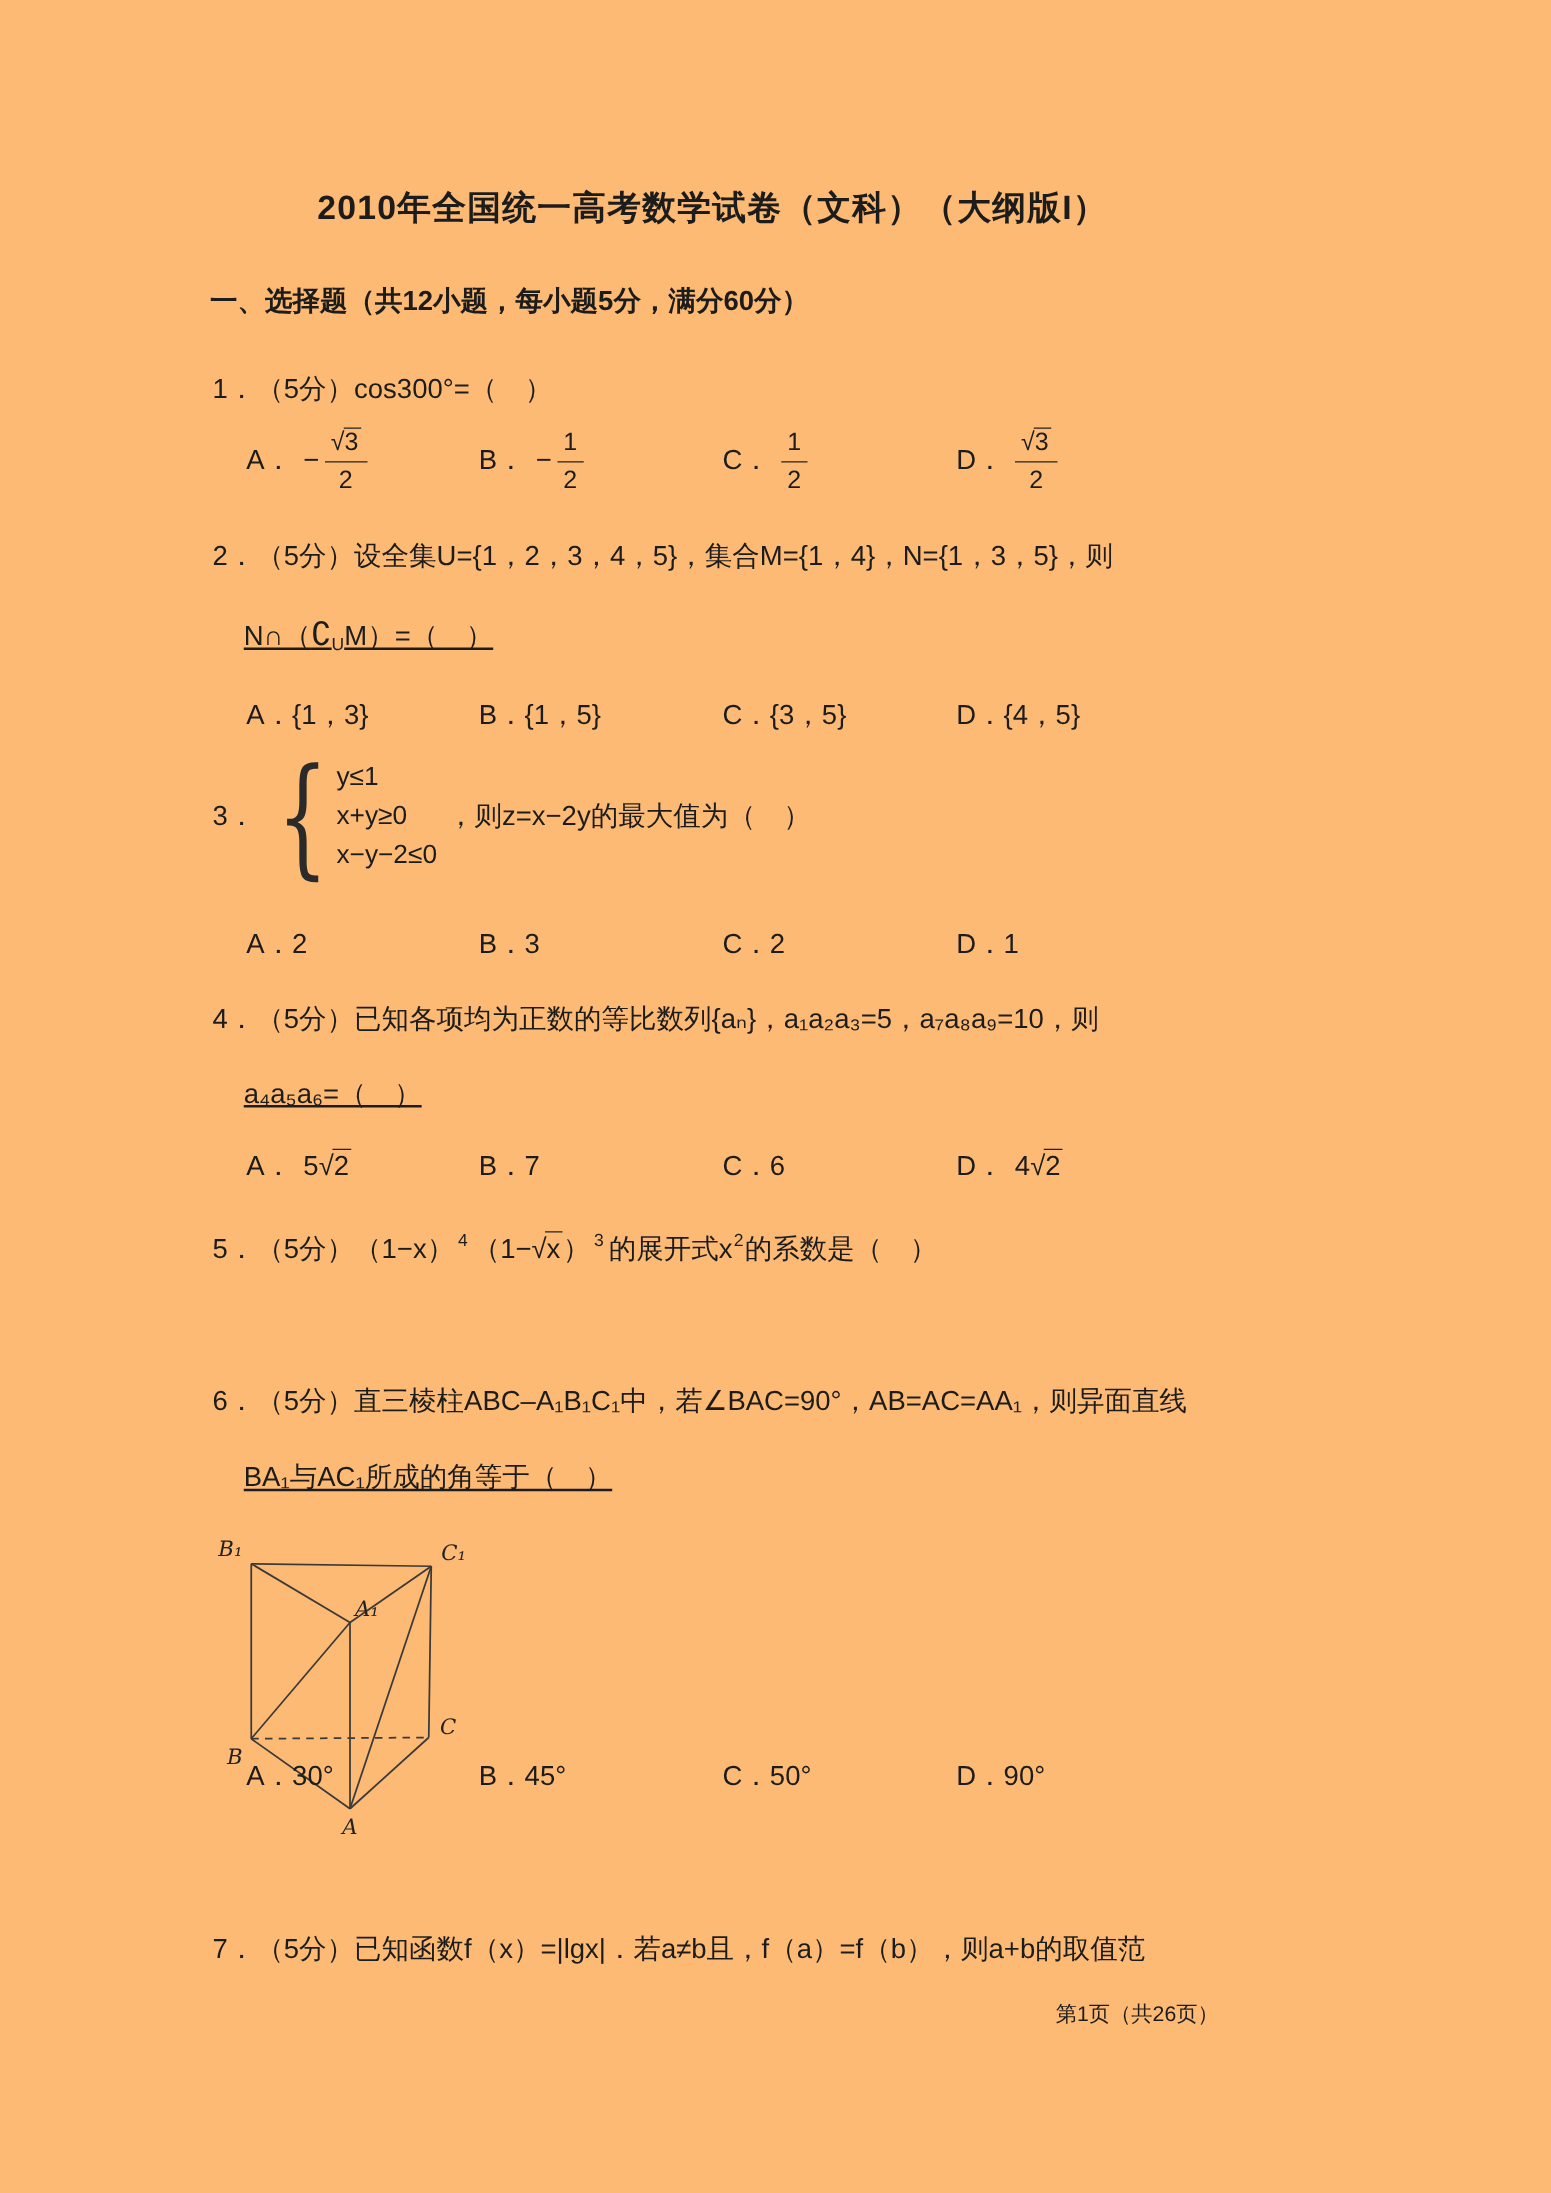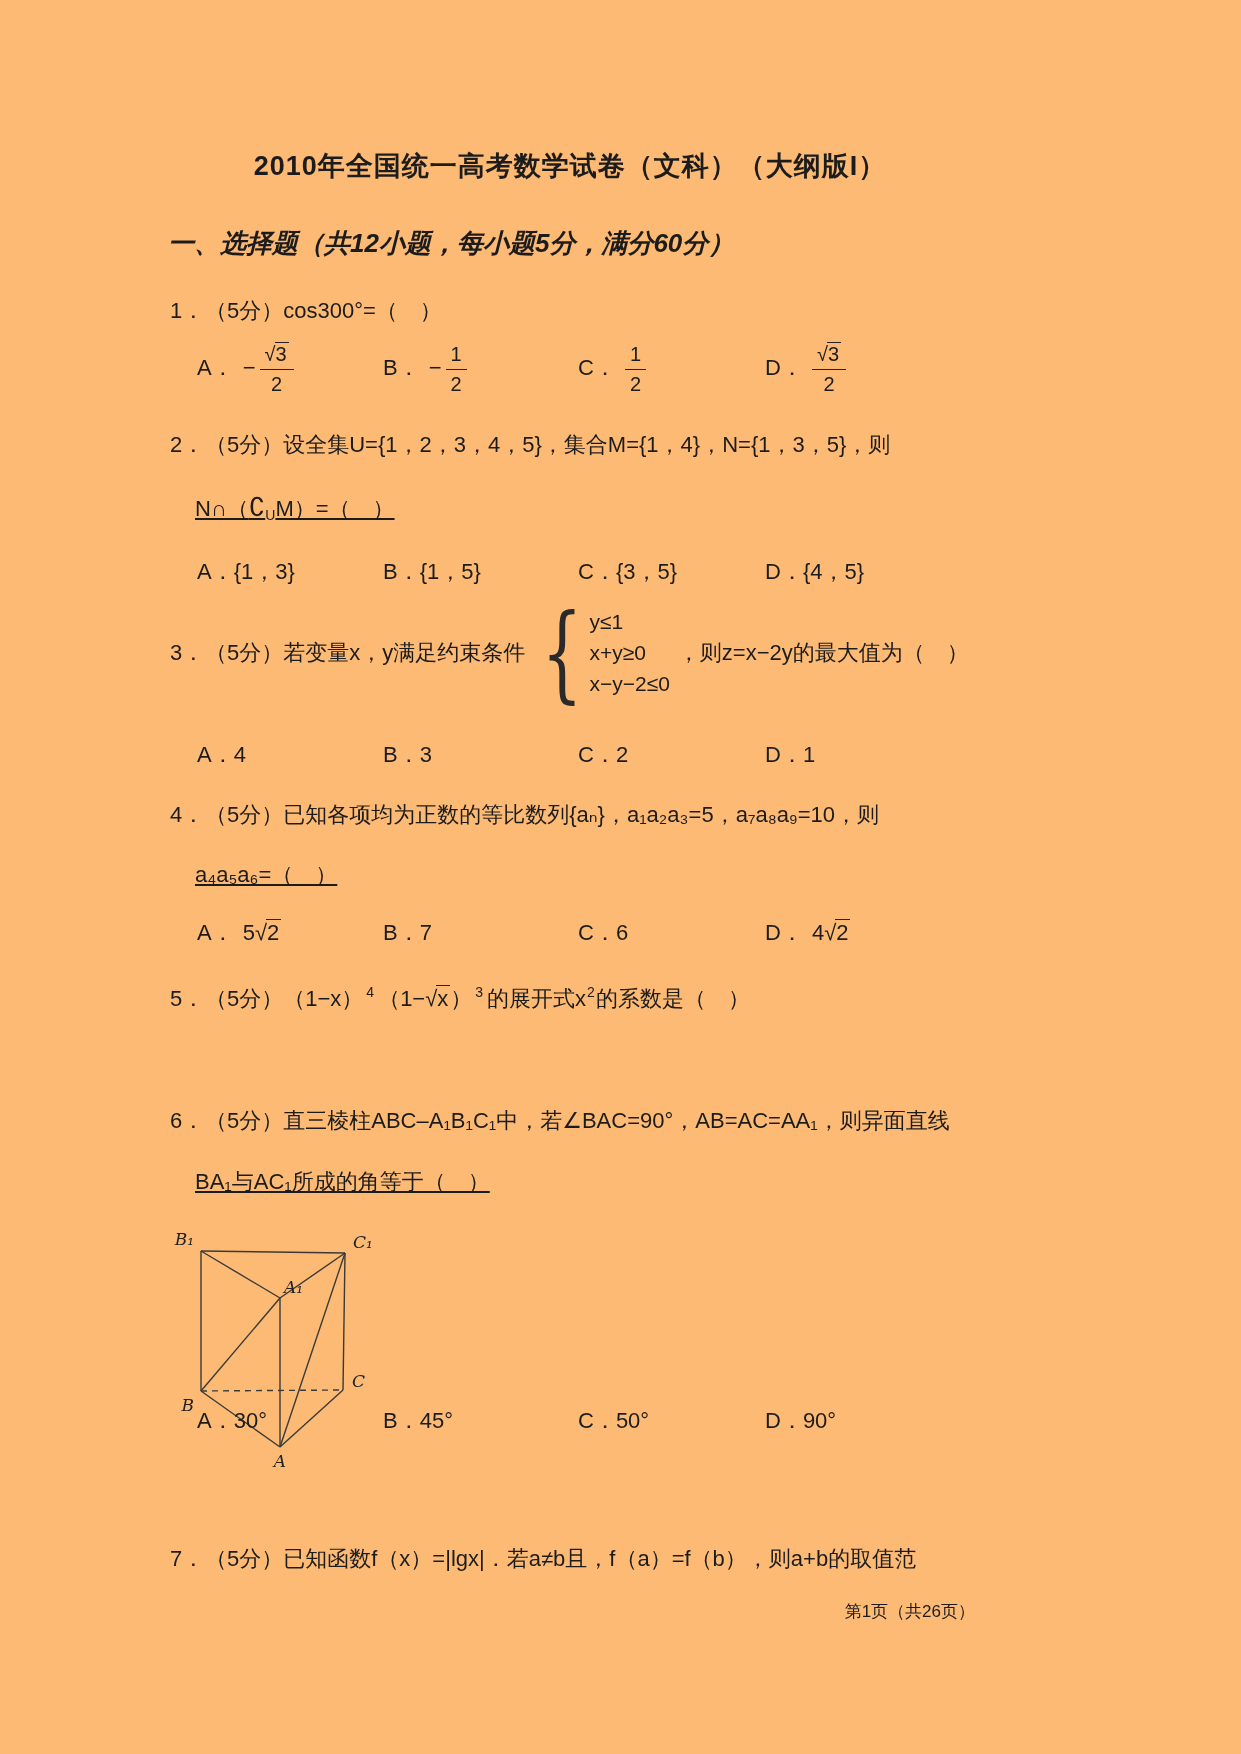--- a/index.html
+++ b/index.html
@@ -1,20 +1,20 @@
 <!DOCTYPE html>
 <html><head>
 <meta charset="utf-8">
 <style>
   html,body{margin:0;padding:0;background:#e8e8e8;}
   .page{position:relative;width:1241px;height:1754px;background:#fdba74;margin:0 auto;
         font-family:"Liberation Sans","DejaVu Sans",sans-serif;color:#1c1c1c;overflow:hidden;}
   .abs{position:absolute;white-space:nowrap;}
   .title{left:165px;width:810px;top:148px;text-align:center;font-size:27px;font-weight:bold;letter-spacing:1px;}
-  .section{left:168px;top:226px;font-size:26px;font-weight:bold;font-style:italic;}
+  .section{left:168px;top:226px;font-size:22px;font-weight:bold;}
   .qline{display:flex;align-items:baseline;font-size:22px;}
   .qnum{display:inline-block;min-width:35px;}
   .cont{left:195px;font-size:22px;text-decoration:underline;}
   .row{left:0;top:0;width:1241px;height:30px;}
   .opt{position:absolute;font-size:22px;white-space:nowrap;}
   .cA{left:197px}.cB{left:383px}.cC{left:578px}.cD{left:765px}
   .frow .opt{display:flex;align-items:center;height:72px;}
   .rrow .opt{display:flex;align-items:baseline;}
   .olabel{margin-right:9px;}
   .frac{display:inline-block;text-align:center;font-size:20px;line-height:1.1;}
@@ -89,33 +89,32 @@
   </div>
   <div class="abs row" style="top:557px">
     <span class="opt cA">A．{1，3}</span>
     <span class="opt cB">B．{1，5}</span>
     <span class="opt cC">C．{3，5}</span>
     <span class="opt cD">D．{4，5}</span>
   </div>
 
   <div class="abs q3wrap">
     <span class="qnum">3．</span>
-    <span>（5分）若变量x，y满足约束条件</span>
     <span class="cases">
       <span class="brace">{</span>
       <span class="clines">
         <span>y≤1</span>
         <span>x+y≥0</span>
         <span>x−y−2≤0</span>
       </span>
     </span>
     <span>，则z=x−2y的最大值为（　）</span>
   </div>
   <div class="abs row" style="top:740px">
-    <span class="opt cA">A．4</span>
+    <span class="opt cA">A．2</span>
     <span class="opt cB">B．3</span>
     <span class="opt cC">C．2</span>
     <span class="opt cD">D．1</span>
   </div>
 
   <div class="abs qline" style="left:170px;top:800px">
     <span class="qnum">4．</span>
     <span>（5分）已知各项均为正数的等比数列{aₙ}，a₁a₂a₃=5，a₇a₈a₉=10，则</span>
   </div>
   <div class="abs cont" style="top:860px">a₄a₅a₆=（　）</div>

